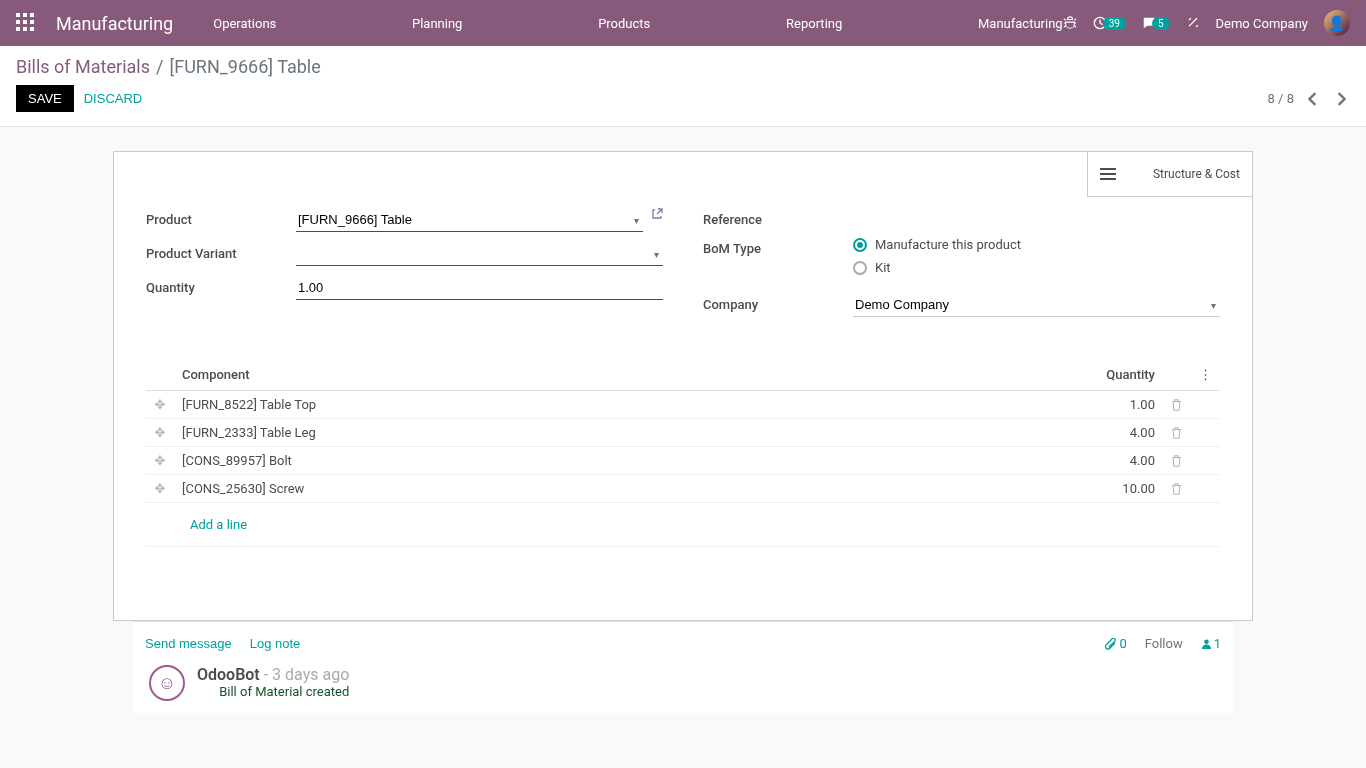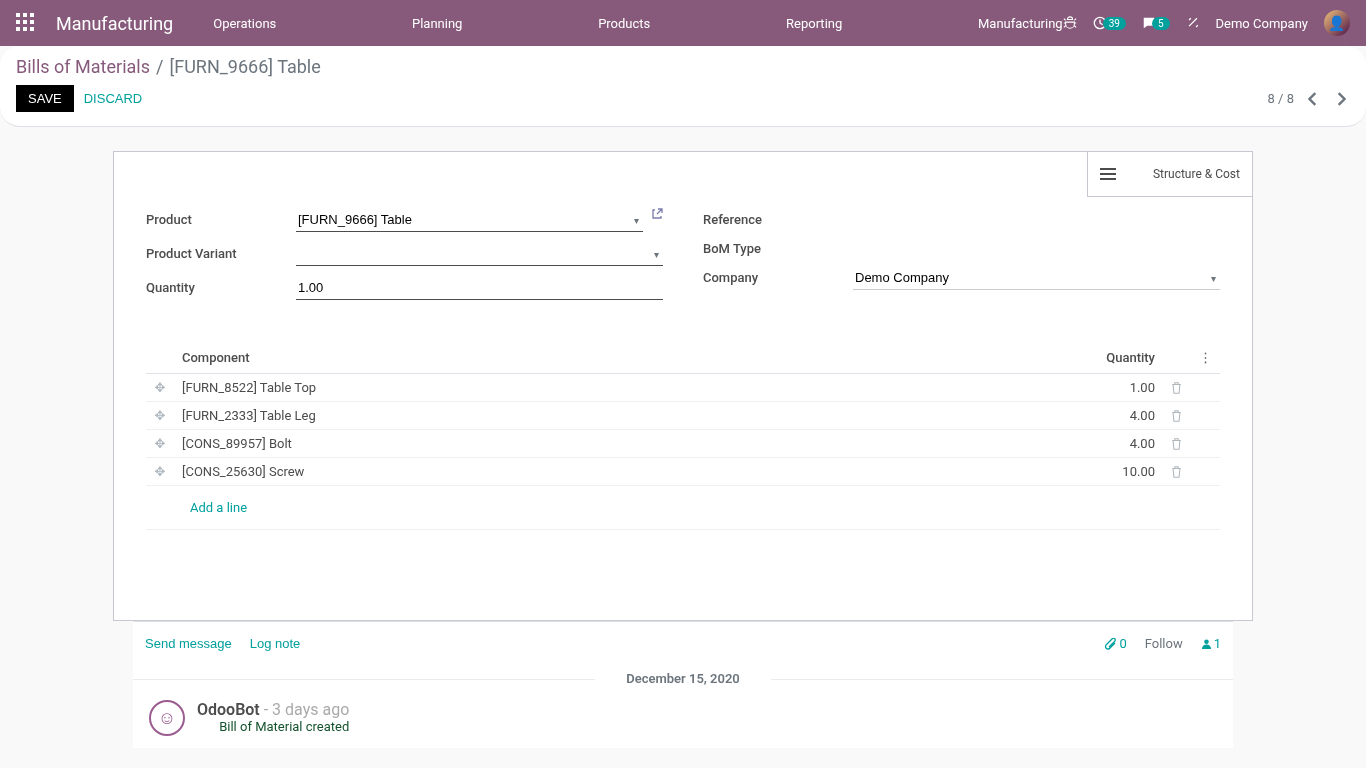--- a/index.html
+++ b/index.html
@@ -9,21 +9,21 @@
 .navbar .apps-icon { width: 20px; height: 20px; margin-right: 20px; cursor: pointer; }
 .navbar .brand { font-size: 18px; font-weight: 400; margin-right: 40px; }
 .navbar .menu { display: flex; gap: 8px; flex: 1; justify-content: space-between; }
 .navbar .menu a { color: #fff; text-decoration: none; font-size: 13px; cursor: pointer; }
 .navbar .right { display: flex; align-items: center; gap: 16px; }
 .navbar .icon-btn { position: relative; cursor: pointer; display: flex; align-items: center; }
 .navbar .badge { background: #00a09d; color: #fff; font-size: 10px; border-radius: 10px; padding: 1px 6px; margin-left: -4px; }
 .navbar .company { font-size: 13px; }
 .navbar .avatar { width: 26px; height: 26px; border-radius: 50%; background: linear-gradient(135deg,#f0c27b,#4b1248); display:flex;align-items:center;justify-content:center;font-size:14px; }
 
-.control-panel { background: #fff; border-bottom: 1px solid #dee2e6; padding: 10px 16px 14px 16px; border-radius: 20px; }
+.control-panel { background: #fff; border-bottom: 1px solid #dee2e6; padding: 10px 16px 14px 16px; }
 .breadcrumb { font-size: 18px; display: flex; align-items: center; gap: 6px; margin-bottom: 8px; }
 .breadcrumb .root { color: #875a7b; cursor: pointer; }
 .breadcrumb .sep { color: #6c757d; }
 .breadcrumb .current { color: #6c757d; }
 .cp-bottom { display: flex; align-items: center; justify-content: space-between; }
 .cp-buttons { display: flex; gap: 10px; align-items: center; }
 .btn-primary { background: #000000; color: #fff; border: none; padding: 6px 12px; font-weight: 500; font-size: 13px; cursor: pointer; text-transform: uppercase; }
 .btn-link { background: transparent; border: none; color: #00a09d; font-weight: 500; font-size: 13px; cursor: pointer; text-transform: uppercase; }
 .pager { display: flex; align-items: center; gap: 10px; color: #6c757d; font-size: 13px; }
 .pager .chev { cursor: pointer; padding: 4px; }
@@ -217,20 +217,30 @@
             </div>
           </div>
         </div>
         <div class="form-col">
           <div class="form-row">
             <div class="form-label">Reference</div>
             <div class="form-field"></div>
           </div>
           <div class="form-row">
             <div class="form-label">BoM Type</div>
+            <div class="form-field radio-group">
+              <label>
+                  <input type="radio" class="radio" name="bt" checked="" style="">
+                  <span>Manufacture this product</span>
+                </label>
+              <label>
+                  <input type="radio" class="radio unchecked" name="bt" style="">
+                  <span>Kit</span>
+                </label>
+            </div>
           </div>
           <div class="form-row" style="margin-top:10px;">
             <div class="form-label">Company</div>
             <div class="form-field">
               <div class="m2o-wrap">
                 <input class="m2o" style="border-bottom-color: rgb(204, 204, 204);" value="Demo Company">
                 <span class="m2o-caret">▾</span>
               </div>
             </div>
           </div>
@@ -324,21 +334,20 @@
         <span class="follow">Follow</span>
         <span class="followers">
             <svg width="11" height="11" viewBox="0 0 12 12" fill="#00a09d">
               <circle cx="6" cy="4" r="2.5"></circle>
               <path d="M1 12a5 5 0 0110 0z"></path>
             </svg>
             <span>1</span>
           </span>
       </div>
     </div>
-    <div class="date-sep">December 15, 2020</div>
     <div class="msg">
       <div class="avatar2">☺</div>
       <div>
         <div class="hdr"><span class="author">OdooBot</span> <span class="ago">- 3 days ago</span></div>
         <div class="body">Bill of Material created</div>
       </div>
     </div>
   </div>
 </div>
 

